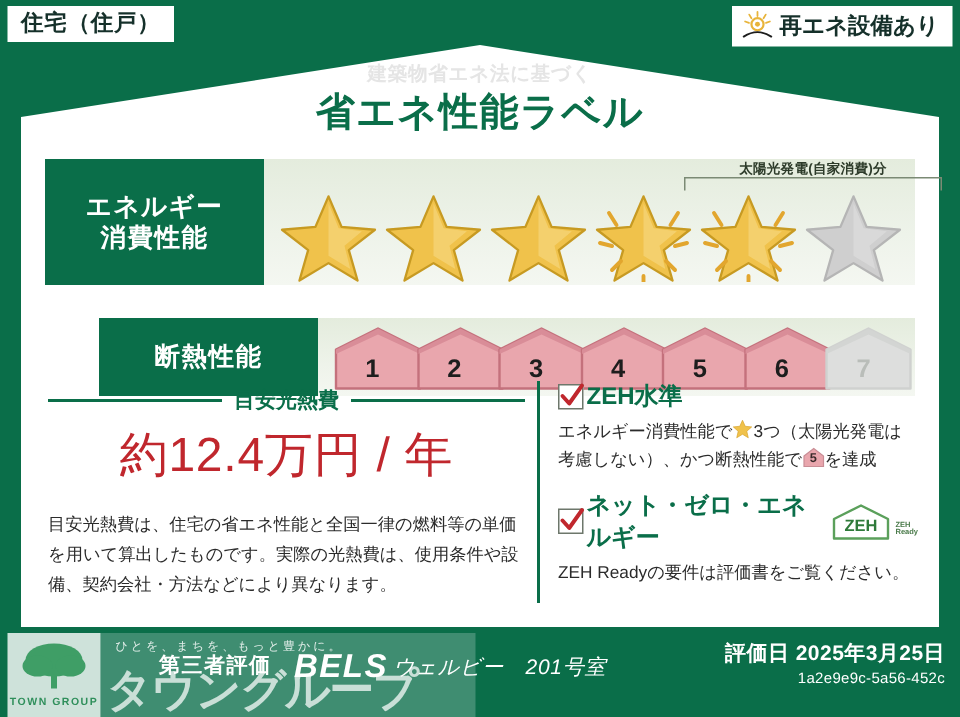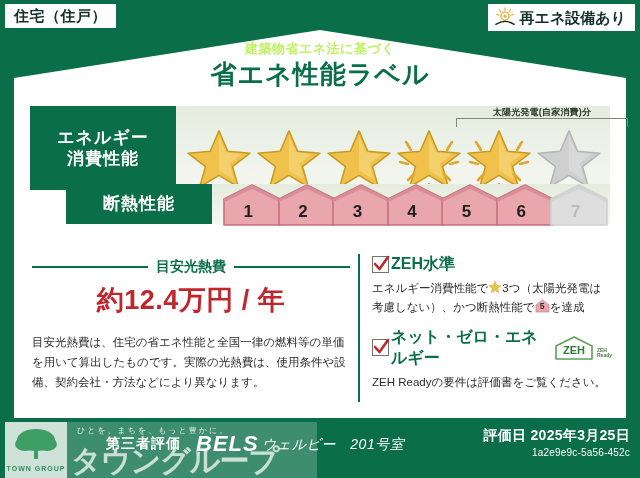--- a/index.html
+++ b/index.html
@@ -40,21 +40,21 @@
     font-size: 15px; font-weight: bold;
     padding: 3px 9px 4px 6px;
     line-height: 1;
     display: flex; align-items: center; gap: 4px;
     z-index: 6;
   }
   .sun-icon { width: 22px; height: 20px; display: block; }
 
   .hdr-sub {
     position: absolute; left: 0; right: 0; top: 40px;
-    text-align: center; color: #bef264;
+    text-align: center; color: #e5e5e5;
     font-size: 13px; font-weight: bold; letter-spacing: 0.5px;
     z-index: 5;
   }
   .hdr-title {
     position: absolute; left: 0; right: 0; top: 57px;
     text-align: center; color: #0a6e49;
     font-size: 26px; font-weight: bold; letter-spacing: 1px;
     z-index: 5;
   }
 
@@ -63,21 +63,21 @@
     position: absolute; left: 14px; top: 96px; width: 612px; height: 322px;
     background: #ffffff;
   }
 
   
   .rate-row {
     position: absolute; left: 16px; width: 580px;
     display: flex; align-items: stretch;
   }
   .rate-row.energy { top: 10px; height: 84px; }
-  .rate-row.insul  { top: 88px; height: 40px; padding-left: 36px; }
+  .rate-row.insul  { top: 116px; height: 52px; padding-left: 36px; }
 
   .rate-label {
     width: 146px; flex: 0 0 146px;
     background: #0a6e49; color: #ffffff;
     display: flex; flex-direction: column;
     align-items: center; justify-content: center;
     font-size: 17px; font-weight: bold; letter-spacing: 1px;
     line-height: 1.25;
   }
   .rate-label.small { font-size: 17px; }
@@ -128,21 +128,21 @@
     position: absolute; left: 18px; top: 162px; width: 318px;
   }
   .cost-head {
     display: flex; align-items: center; gap: 8px;
     color: #0a6e49; font-size: 14px; font-weight: bold;
     justify-content: center;
   }
   .cost-head .rule { flex: 1; height: 2px; background: #0a6e49; }
   .cost-value {
     margin-top: 6px; text-align: center;
-    color: #c0272d; font-size: 27px; font-weight: bold; letter-spacing: 0.5px;
+    color: #c0272d; font-size: 32px; font-weight: normal; letter-spacing: 0.5px;
   }
   .cost-note {
     margin-top: 14px; color: #2b2b2b;
     font-size: 11.5px; line-height: 1.75; text-align: left;
   }
 
   .vdiv {
     position: absolute; left: 344px; top: 158px;
     width: 2px; height: 148px; background: #0a6e49;
   }

